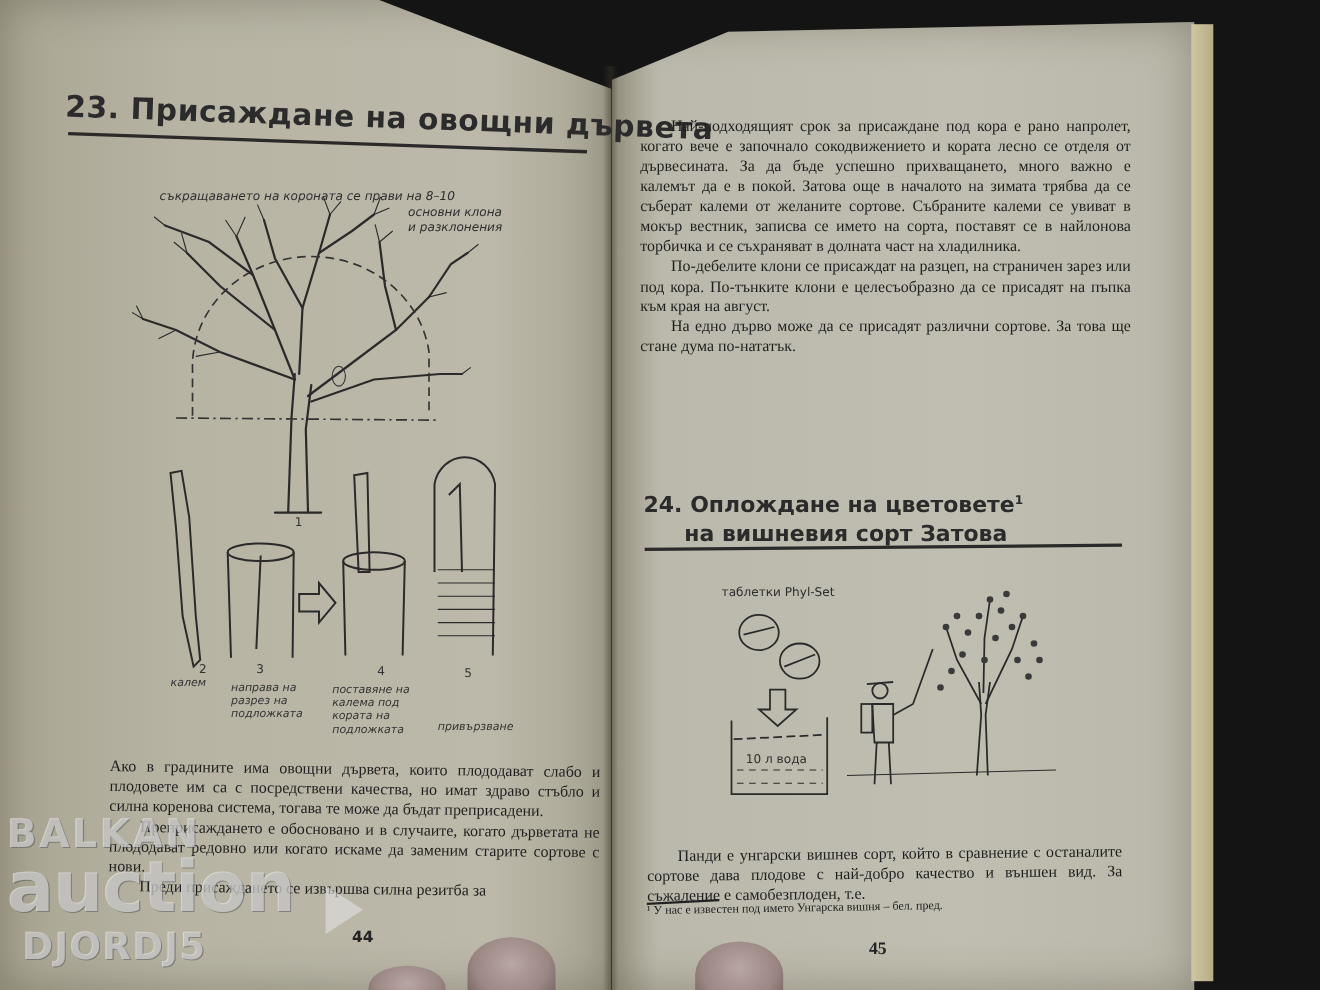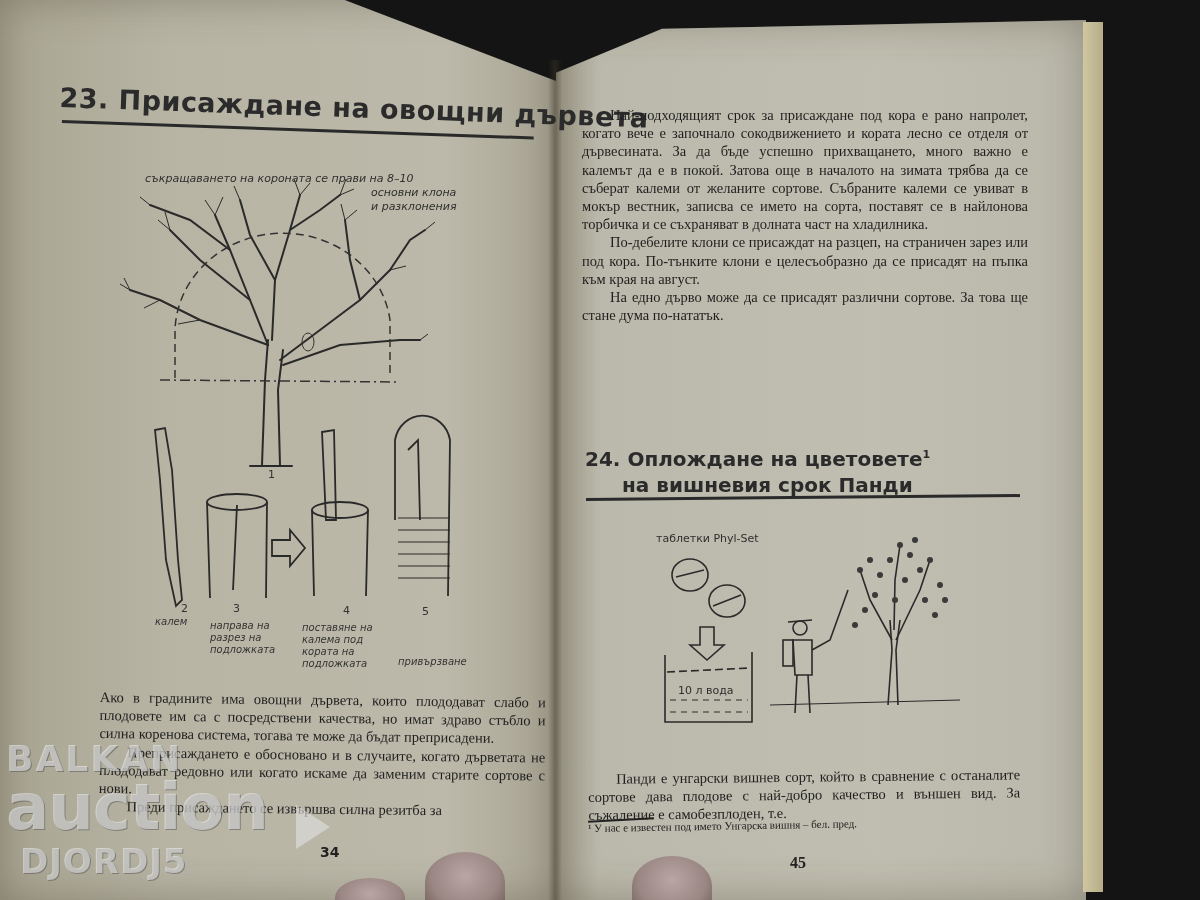--- a/index.html
+++ b/index.html
@@ -128,31 +128,31 @@
 </div>
 <div class="stepcap" style="left:398px;top:656px">
   <div>привързване</div>
 </div>
 
 <div class="body-text lt1">
   <p>Ако в градините има овощни дървета, които плододават слабо и плодовете им са с посредствени качества, но имат здраво стъбло и силна коренова система, тогава те може да бъдат преприсадени.</p>
   <p class="ind">Преприсаждането е обосновано и в случаите, когато дърветата не плододават редовно или когато искаме да заменим старите сортове с нови.</p>
   <p class="ind">Преди присаждането се извършва силна резитба за</p>
 </div>
-<div class="pagenum" style="left:320px;top:844px">34</div>
+<div class="pagenum" style="left:320px;top:844px">44</div>
 
 <div class="body-text rt1">
   <p class="ind">Най-подходящият срок за присаждане под кора е рано напролет, когато вече е започнало сокодвижението и кората лесно се отделя от дървесината. За да бъде успешно прихващането, много важно е калемът да е в покой. Затова още в началото на зимата трябва да се съберат калеми от желаните сортове. Събраните калеми се увиват в мокър вестник, записва се името на сорта, поставят се в найлонова торбичка и се съхраняват в долната част на хладилника.</p>
   <p class="ind">По-дебелите клони се присаждат на разцеп, на страничен зарез или под кора. По-тънките клони е целесъобразно да се присадят на пъпка към края на август.</p>
   <p class="ind">На едно дърво може да се присадят различни сортове. За това ще стане дума по-нататък.</p>
 </div>
 
 <div class="heading h24">
   <span>24. Оплождане на цветовете</span><sup style="font-size:11px">1</sup>
-  <span class="l2">на вишневия срок Панди</span>
+  <span class="l2">на вишневия сорт Затова</span>
 </div>
 <div class="rule24"></div>
 
 <div class="cap" style="left:656px;top:532px;font-style:normal">таблетки Phyl-Set</div>
 
 <svg width="1" height="1" style="left:0;top:0">
   <g stroke="#2a2a2a" stroke-width="1.6" fill="none">
 
     <ellipse cx="690" cy="575" rx="18" ry="16"></ellipse>
     <path d="M676 577 L704 570"></path>

